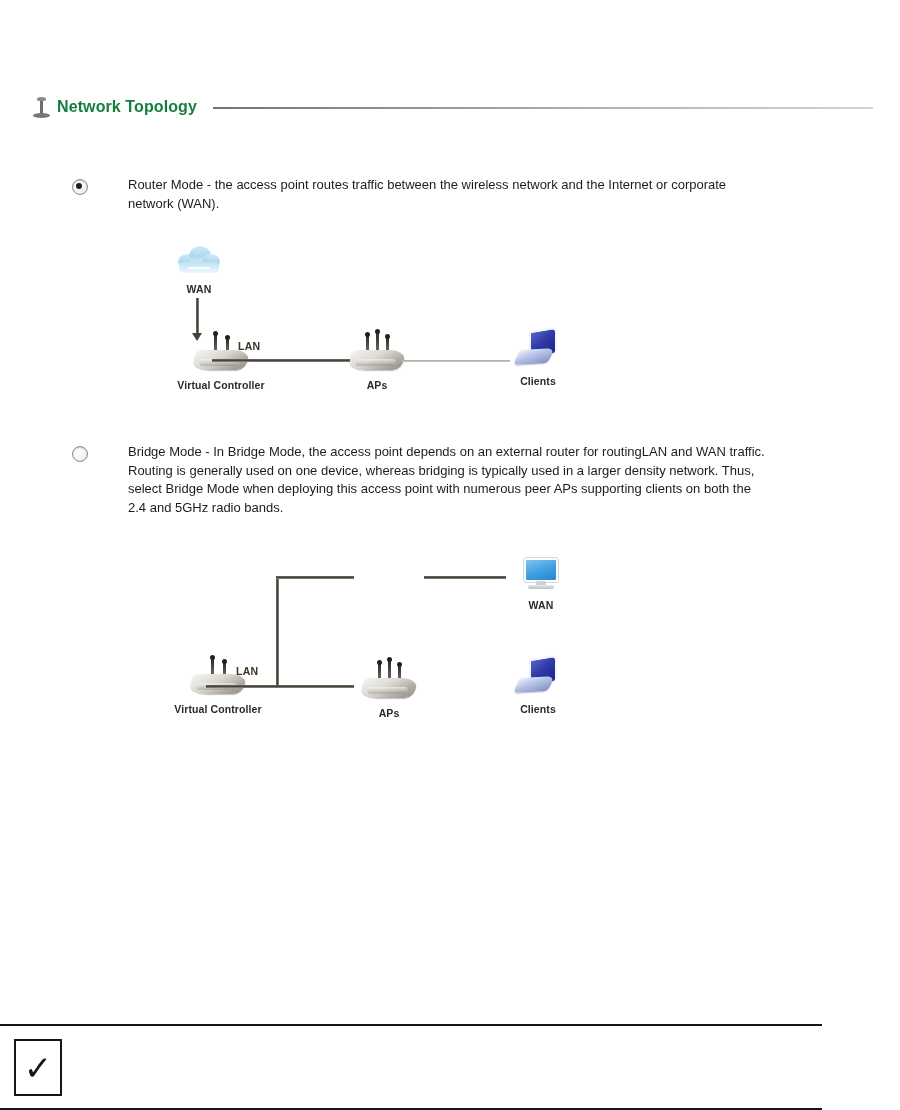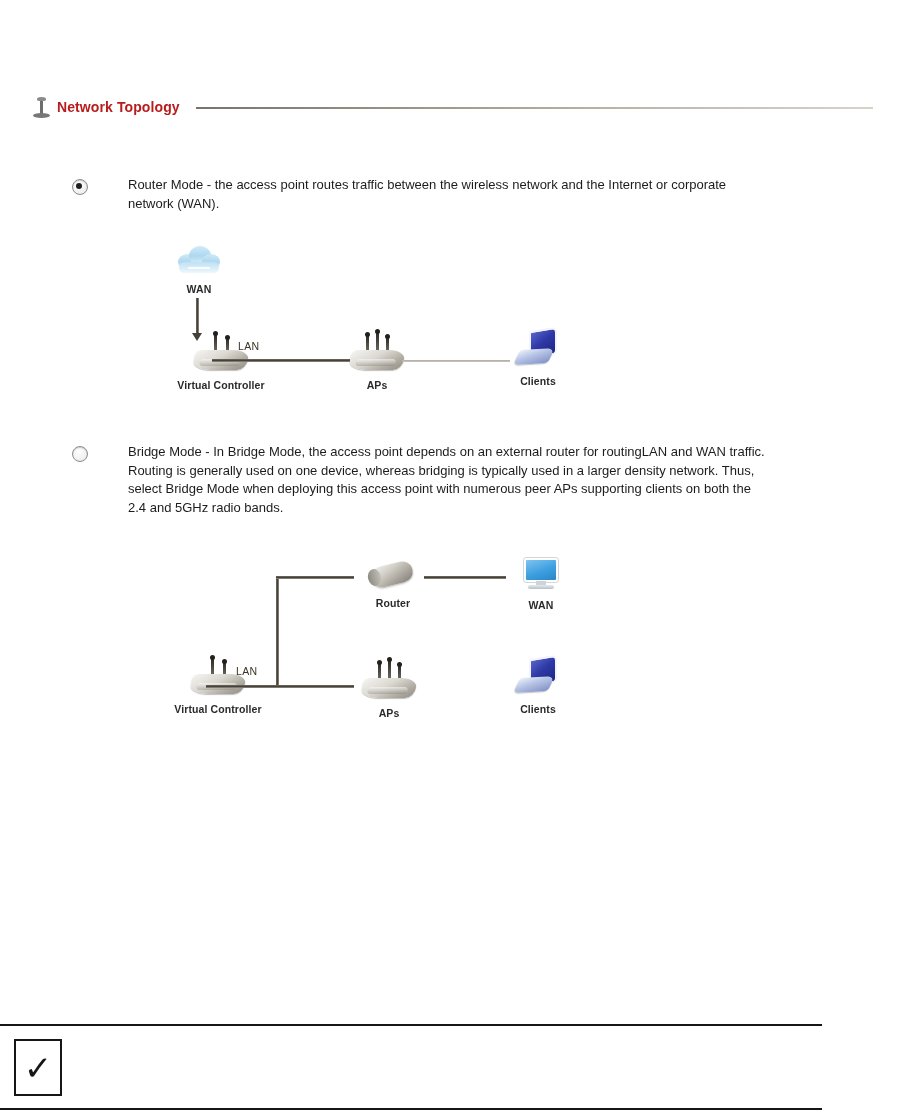--- a/index.html
+++ b/index.html
@@ -54,23 +54,23 @@
   .info-icon .base {
     position: absolute;
     left: 0px;
     top: 17px;
     width: 17px;
     height: 5px;
     border-radius: 50%;
     background: #777777;
   }
   .section-title {
-    font-size: 14px;
+    font-size: 16px;
     font-weight: bold;
-    color: #b91c1c;
+    color: #15803d;
     white-space: nowrap;
     letter-spacing: 0.1px;
     flex: 0 0 auto;
   }
   .section-rule {
     flex: 1 1 auto;
     height: 2px;
     background: linear-gradient(to right, #7a7468, #b9b3a6 60%, #d8d3c8);
     margin-left: 9px;
     margin-top: 2px;
@@ -167,21 +167,21 @@
     position: absolute;
     width: 0;
     height: 0;
     border-left: 5px solid transparent;
     border-right: 5px solid transparent;
     border-top: 8px solid #44403a;
   }
   .wire-label {
     position: absolute;
     font-size: 10.5px;
-    font-weight: 400;
+    font-weight: 700;
     color: #3c3424;
     letter-spacing: 0.3px;
   }
 
   
   .ap-art { position: relative; width: 58px; height: 42px; }
   .ap-art .body {
     position: absolute;
     left: 2px; top: 20px;
     width: 54px; height: 20px;
@@ -409,29 +409,20 @@
     <span class="option-text">Bridge Mode - In Bridge Mode, the access point depends on an external router for routingLAN and WAN traffic. Routing is generally used on one device, whereas bridging is typically used in a larger density network. Thus, select Bridge Mode when deploying this access point with numerous peer APs supporting clients on both the 2.4 and 5GHz radio bands.</span>
   </div>
 </div>
 
 <div class="diagram" id="diagram-bridge">
 
   <div class="wire-v" style="left:276px; top:24px; height:112px;"></div>
   <div class="wire-h" style="left:276px; top:24px; width:78px;"></div>
   <div class="wire-h" style="left:276px; top:133px; width:78px;"></div>
 
-  <div class="node" style="left:352px; top:2px; width:82px;">
-    <div class="node-art" style="height:36px;">
-      <span class="router-art">
-        <span class="tube"></span>
-          <span class="cap"></span>
-      </span>
-    </div>
-    <div class="node-label">Router</div>
-  </div>
 
   <div class="wire-h" style="left:424px; top:24px; width:82px;"></div>
 
   <div class="node" style="left:502px; top:4px; width:78px;">
     <div class="node-art" style="height:36px;">
       <span class="monitor-art">
         <span class="screen"></span>
           <span class="neck"></span>
           <span class="foot"></span>
       </span>

